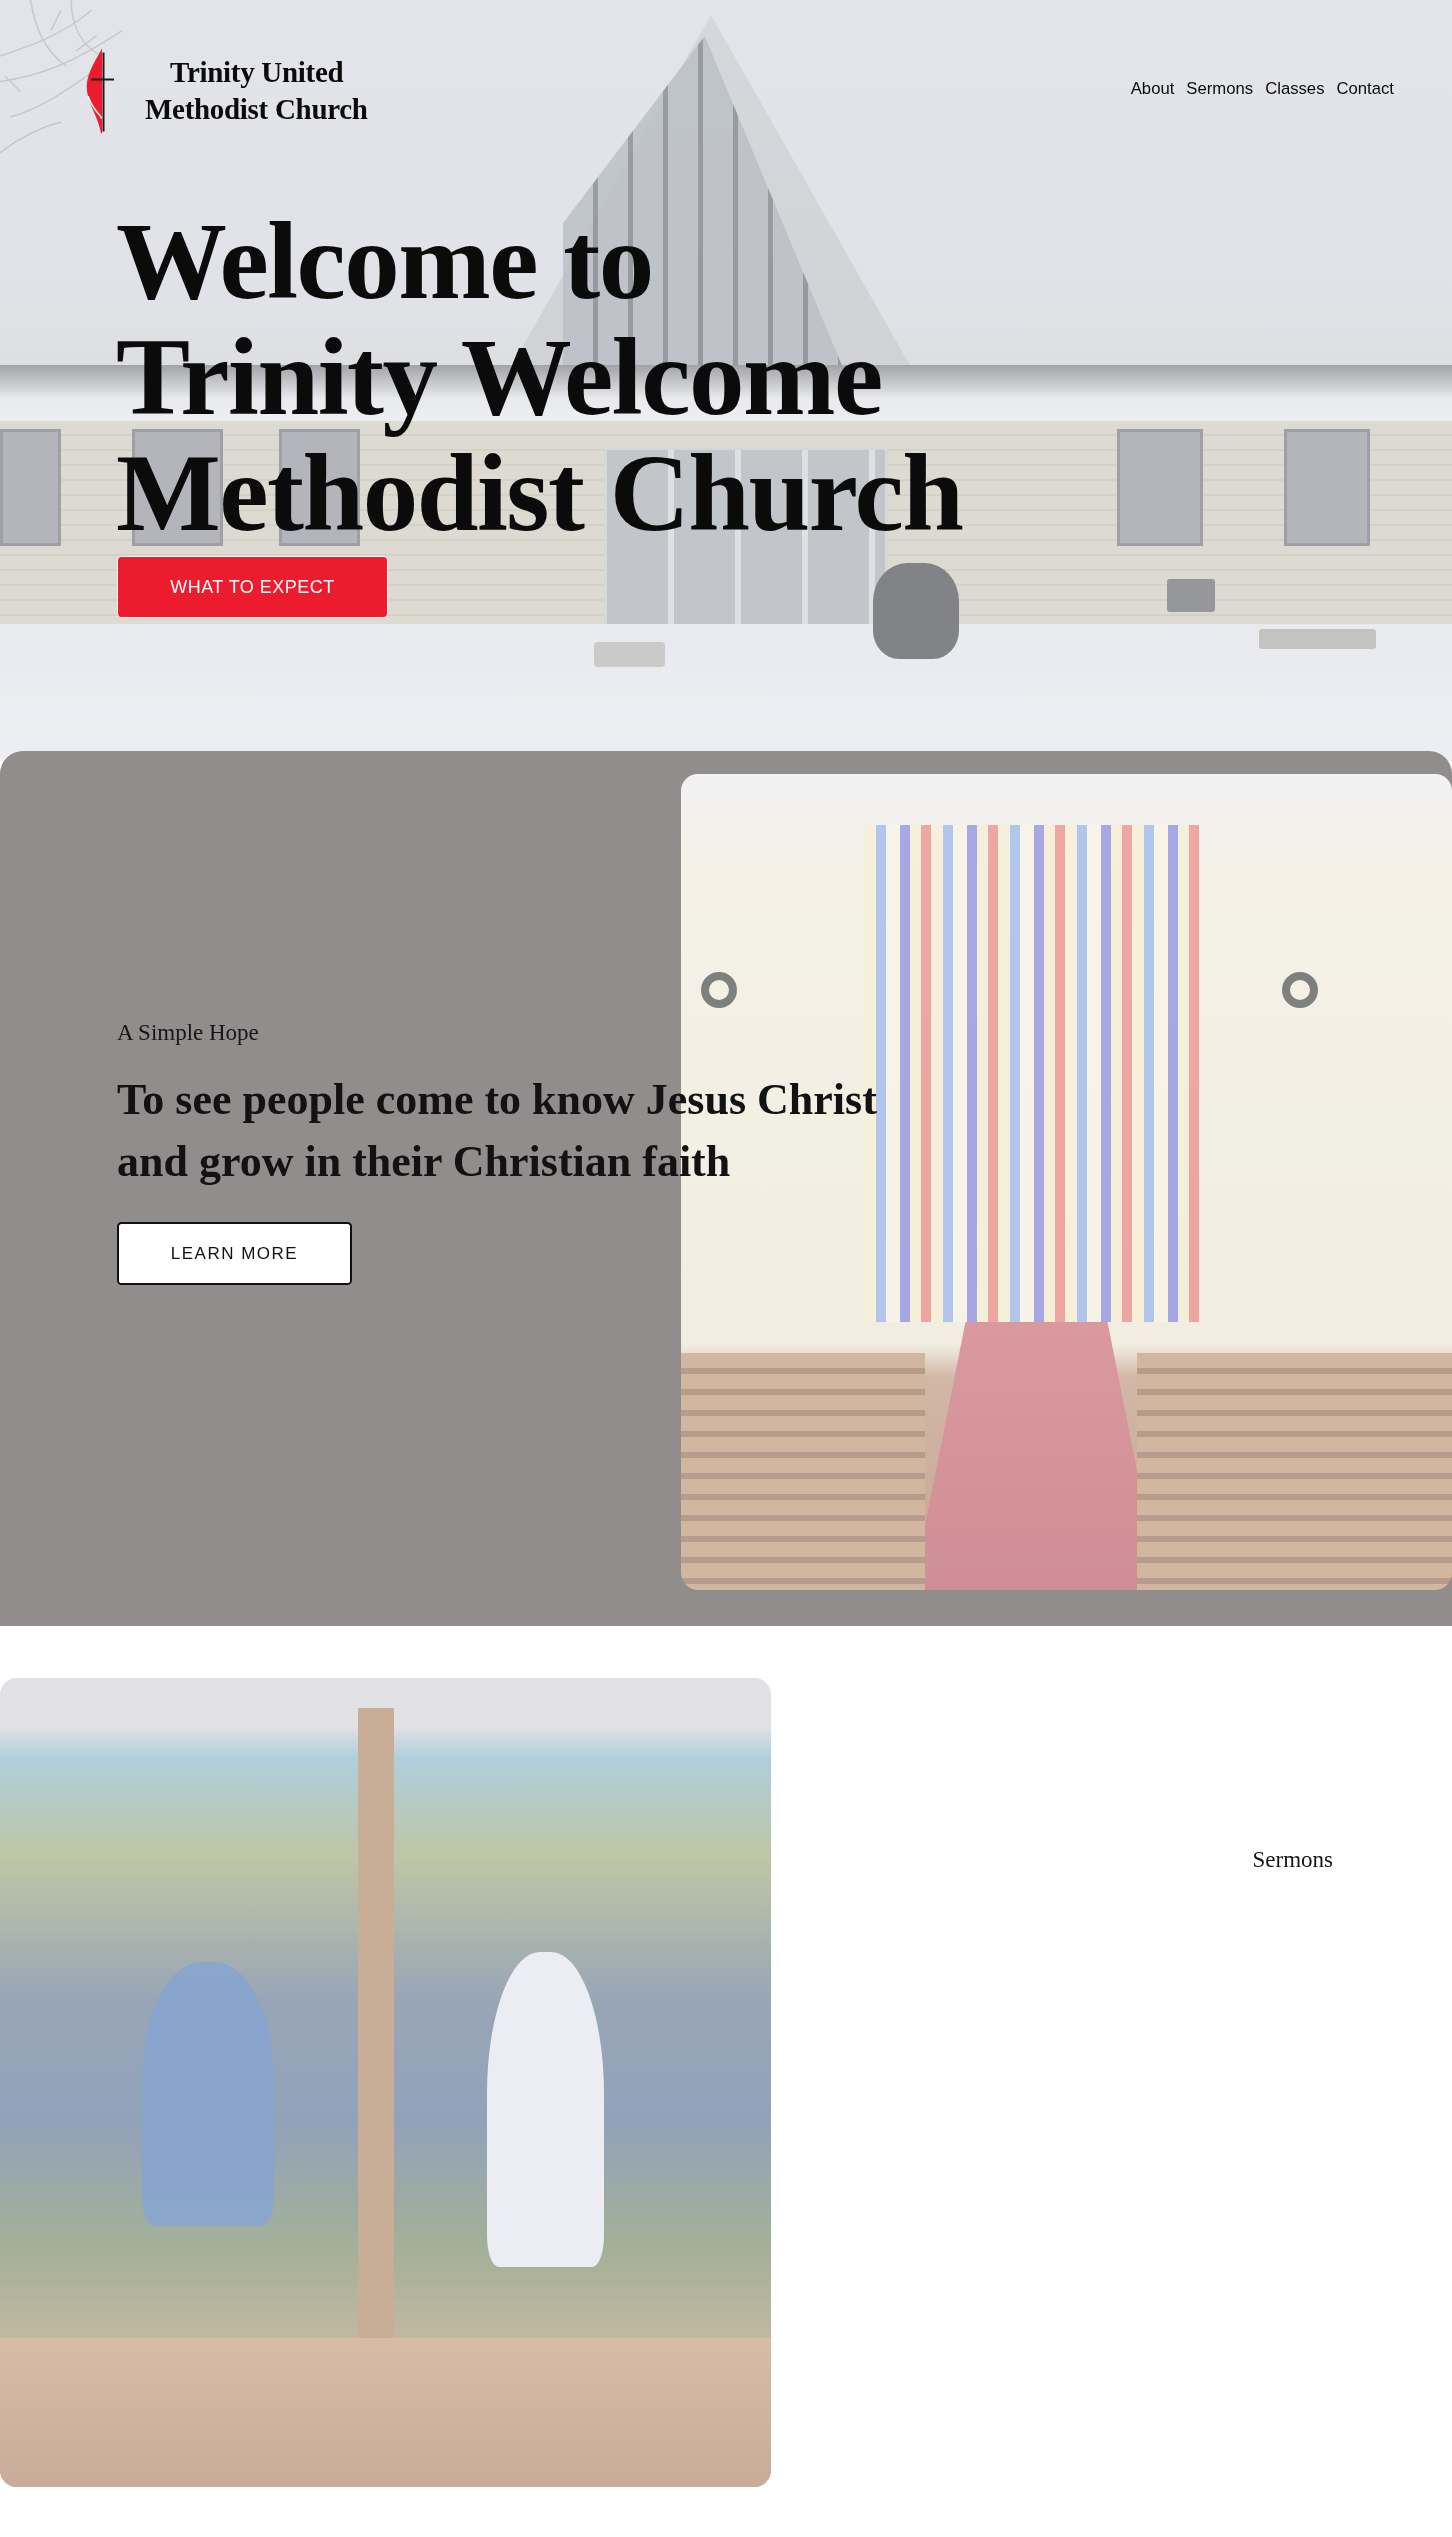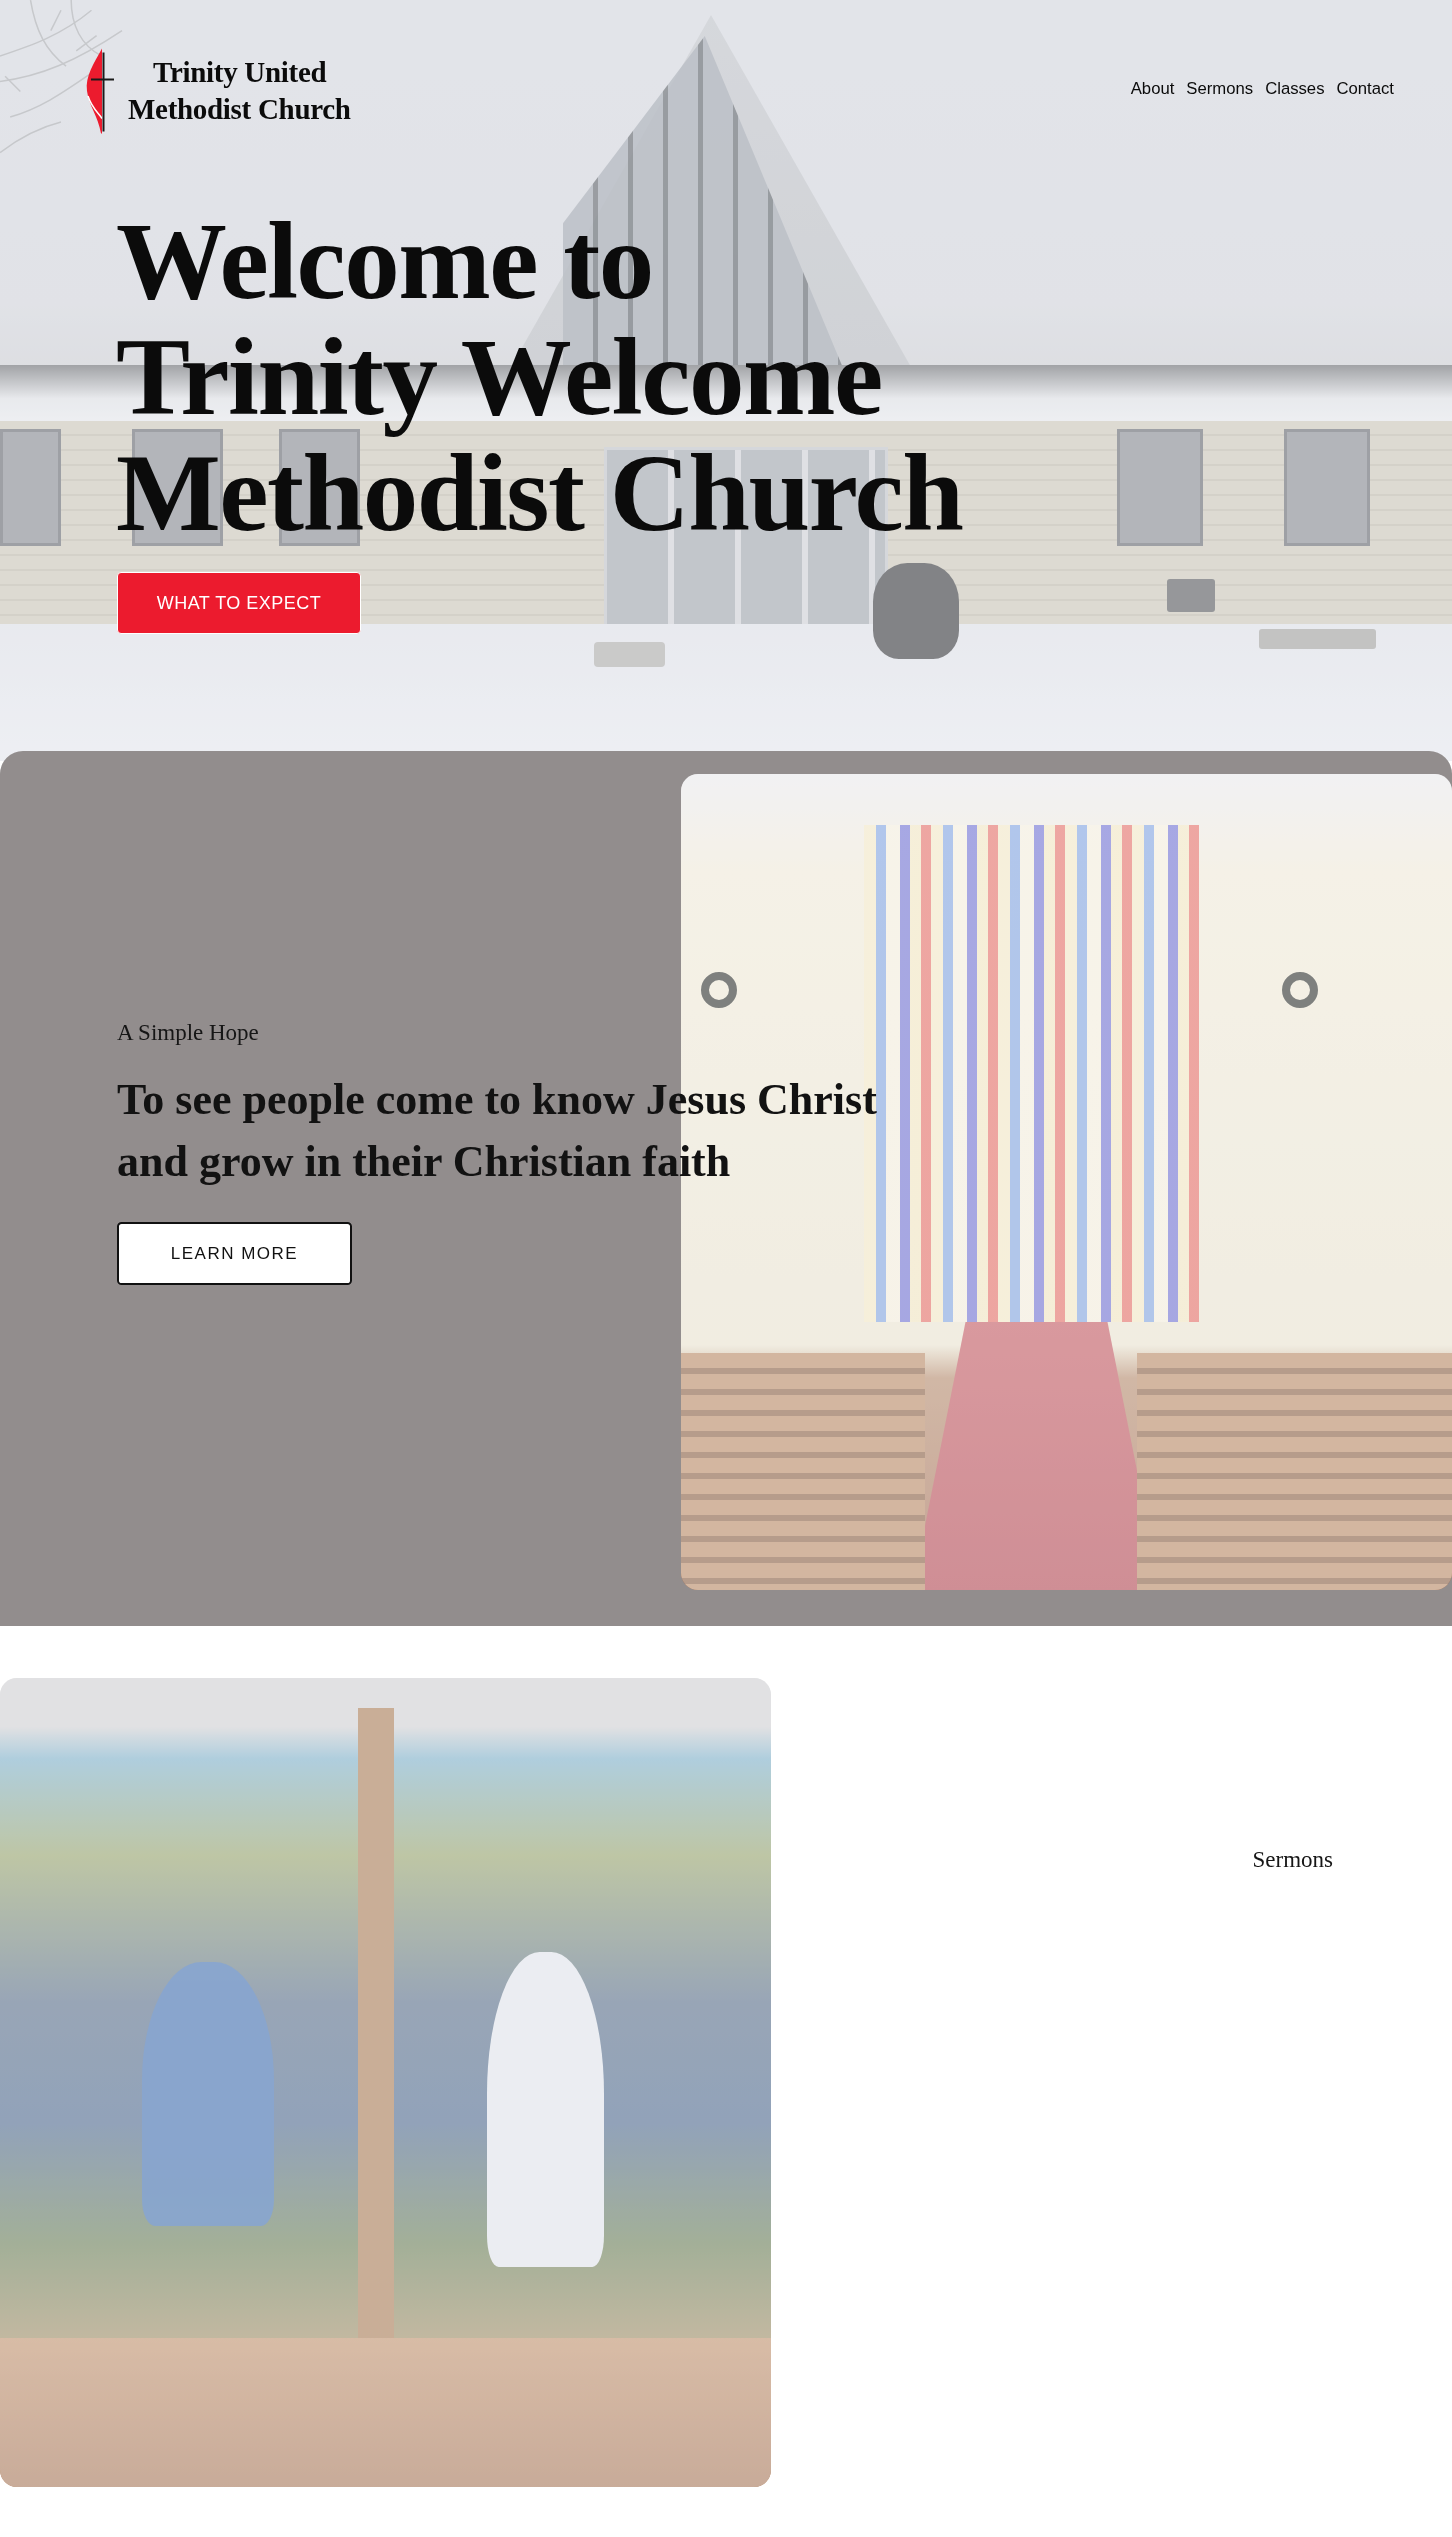--- a/index.html
+++ b/index.html
@@ -25,34 +25,34 @@
   .w4 { left: 1117px; width: 86px; } .w5 { left: 1284px; width: 86px; }
   .doors { left: 604px; top: 447px; width: 284px; height: 193px; background:
     repeating-linear-gradient(90deg, #a7acb2 0 61px, #d9dadd 61px 67px); border: 3px solid #c9cacd; }
   .snow { left: 0; top: 624px; width: 1452px; height: 137px; background: linear-gradient(180deg,#e9eaef,#f2f3f7); }
   .urn { left: 873px; top: 563px; width: 86px; height: 96px; background: #3a3a3c; border-radius: 40% 40% 30% 30%; }
   .bench1 { left: 594px; top: 642px; width: 71px; height: 25px; background: #b5b3ae; border-radius: 4px; }
   .bench2 { left: 1259px; top: 629px; width: 117px; height: 20px; background: #a9a7a3; border-radius: 3px; }
   .planter { left: 1167px; top: 579px; width: 48px; height: 33px; background: #5c5c5e; border-radius: 3px; }
   .hero-veil { position: absolute; inset: 0; background: rgba(232,233,238,0.42); }
 
-  .logo { position: absolute; left: 84px; top: 48px; display: flex; align-items: center; gap: 14px; z-index: 3; }
+  .logo { position: absolute; left: 84px; top: 48px; display: flex; align-items: center; gap: 31px; z-index: 3; }
   .logo svg { width: 30px; height: 86px; }
   .logo-text { font-family: "Liberation Serif", serif; font-weight: bold; font-size: 29px; line-height: 37px; color: #0b0b0b; letter-spacing: -0.3px; }
   .logo-text span { display: block; }
   .logo-text .l1 { padding-left: 25px; }
 
   .nav { position: absolute; top: 79px; right: 58px; display: flex; gap: 12px; z-index: 3; }
   .nav a { font-family: "Liberation Sans", sans-serif; font-size: 16.7px; color: #0b0b0b; text-decoration: none; }
 
   .hero-title { position: absolute; left: 116px; top: 203px; width: 863px; z-index: 3;
     font-family: "Liberation Serif", serif; font-size: 111px; line-height: 116px; color: #0b0b0b; letter-spacing: -1.5px; }
   .btn-red { position: absolute; background: #ec1b2e; color: #fff; border: 1.5px solid #fff; border-radius: 4px;
     font-family: "Liberation Sans", sans-serif; font-size: 18px; letter-spacing: 0.5px; display: flex; align-items: center; justify-content: center; }
-  .btn-expect { left: 117px; top: 572px; width: 244px; height: 62px; z-index: 3; }
+  .btn-expect { left: 117px; top: 556px; width: 271px; height: 62px; z-index: 3; }
 
   
   .sec-gray { position: absolute; left: 0; width: 1452px; background: #928d8d; }
   .sec1 { top: 751px; height: 875px; border-radius: 23px 23px 0 0; }
   .photo { position: absolute; border-radius: 17px; overflow: hidden; }
   .sec1 .photo { left: 681px; top: 23px; width: 771px; height: 816px; border-radius: 17px 17px 17px 17px; }
   .sanctuary { position: absolute; inset: 0; background: linear-gradient(180deg,#e9e8ec 0%,#efe9d8 12%,#e8e2cf 70%,#b58c6f 74%,#a36d55 100%); }
   .sanctuary .stained { position: absolute; left: 183px; top: 51px; width: 335px; height: 497px;
     background: repeating-linear-gradient(90deg,#f1e6c2 0 12px,#6f98e0 12px 22px,#f3eddc 22px 36px,#5b5ed0 36px 46px,#f0e4bd 46px 57px,#e25b55 57px 67px);
     opacity: .85; }

